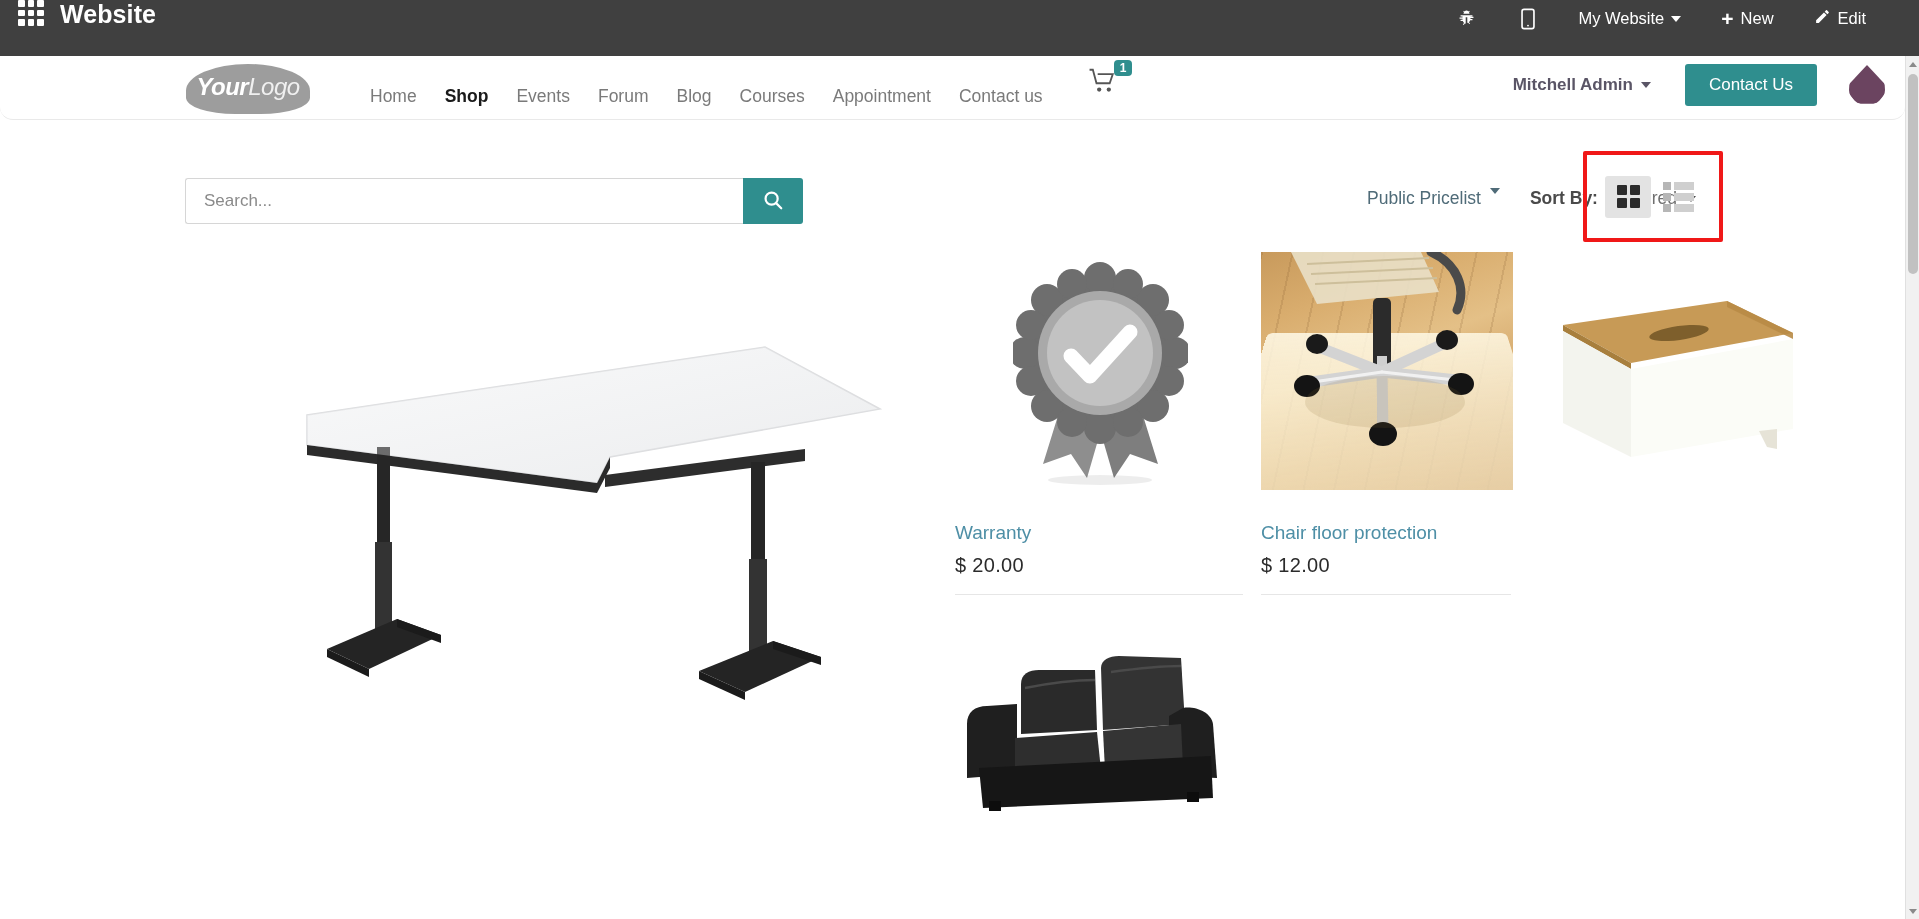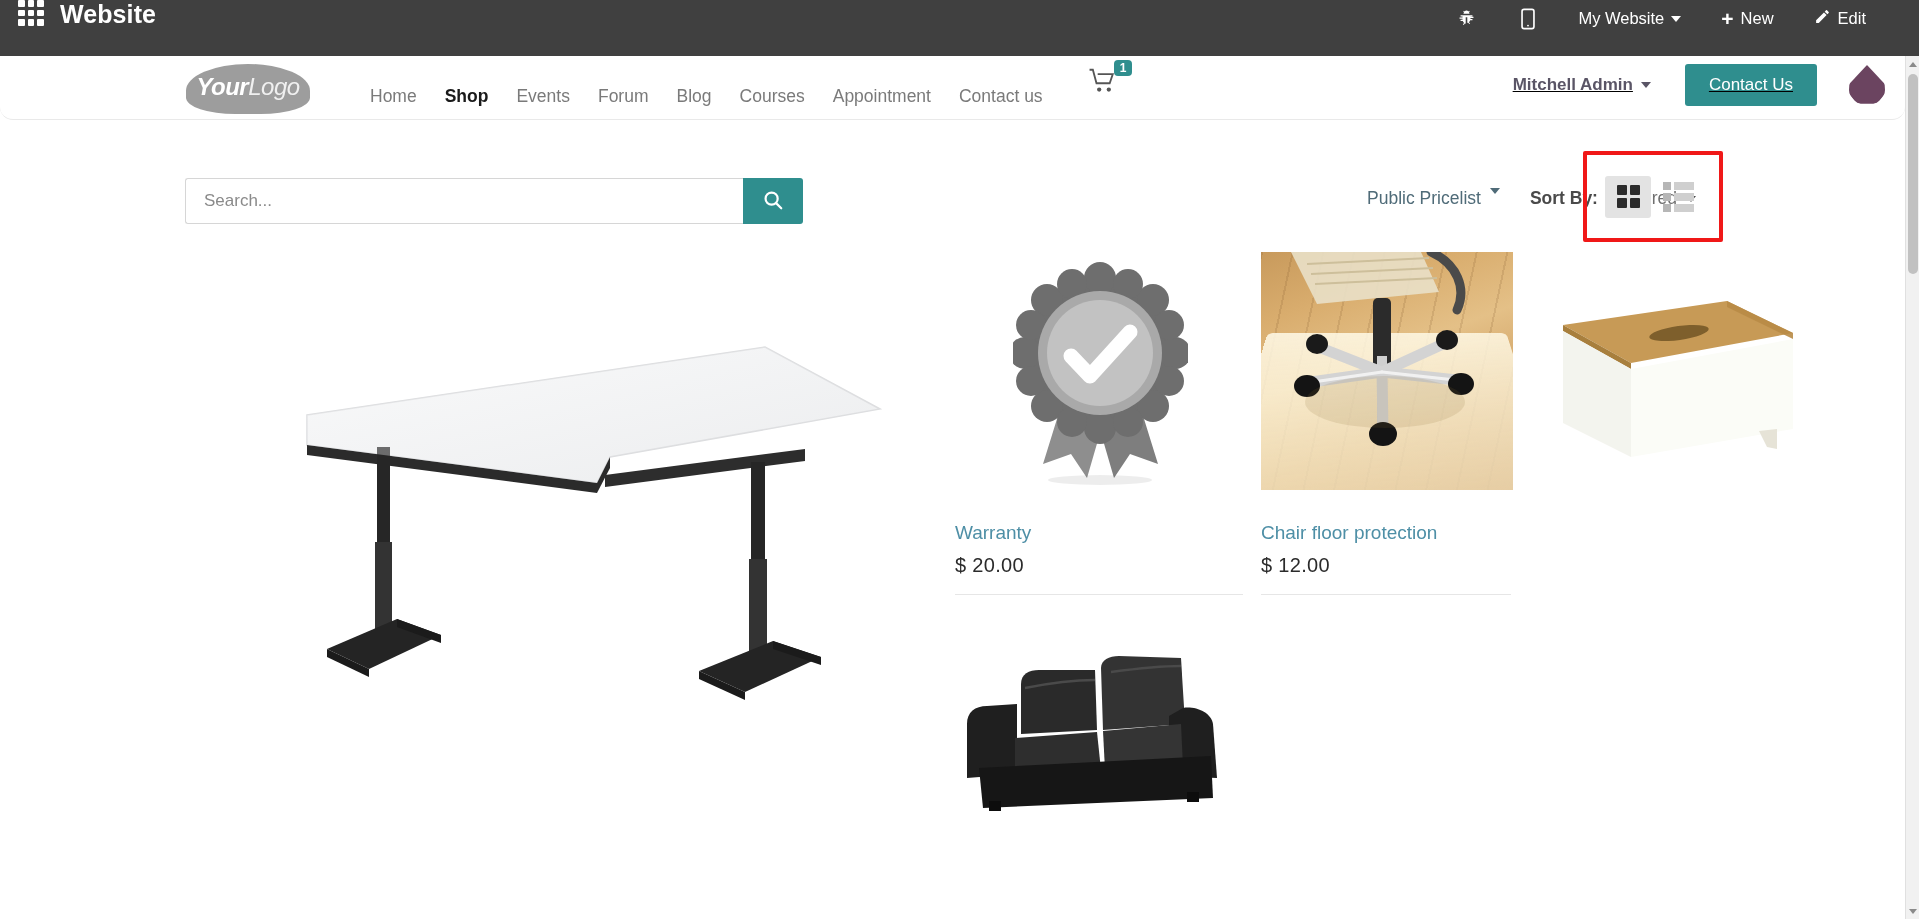--- a/index.html
+++ b/index.html
@@ -91,21 +91,21 @@
   .cart-wrap {
     margin-left: 26px; position: relative; display: flex;
     align-items: center; cursor: pointer; padding: 4px 6px;
   }
   .cart-badge {
     background: #2F8E8E; color: #fff; font-size: 12px; font-weight: 700;
     border-radius: 4px; padding: 1px 6px; margin-left: -5px;
     align-self: flex-start; position: relative; top: -8px;
   }
 
-  .nav-right { margin-left: auto; display: flex; align-items: center; padding-right: 20px; text-decoration: underline; }
+  .nav-right { margin-left: auto; display: flex; align-items: center; padding-right: 20px; }
   .user-menu {
     font-size: 17px; color: #5a5566; font-weight: 700;
     display: flex; align-items: center; gap: 8px; cursor: pointer;
     margin-right: 34px; white-space: nowrap;
   }
   .contact-btn {
     background: #2F8E8E; color: #ffffff; font-size: 17px;
     padding: 11px 24px; border: none; border-radius: 3px;
     cursor: pointer; white-space: nowrap;
   }

